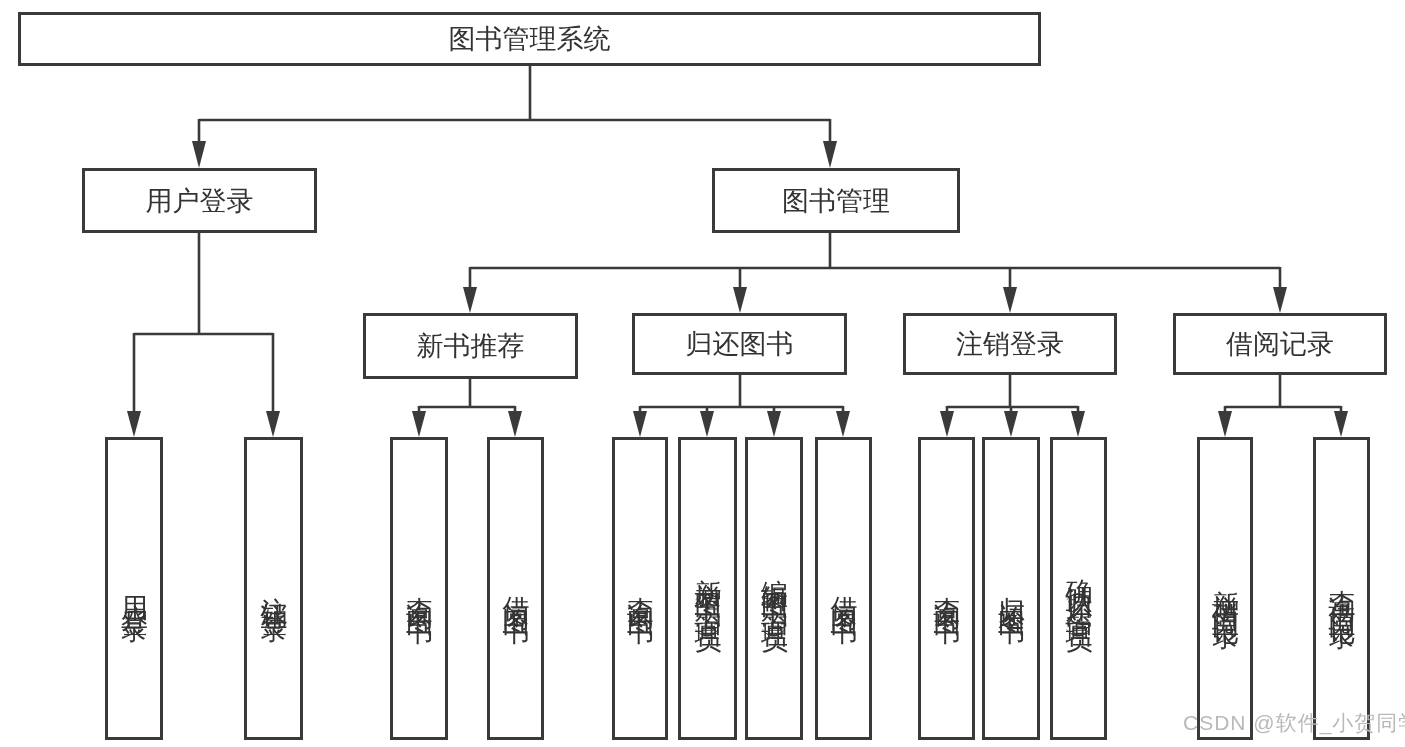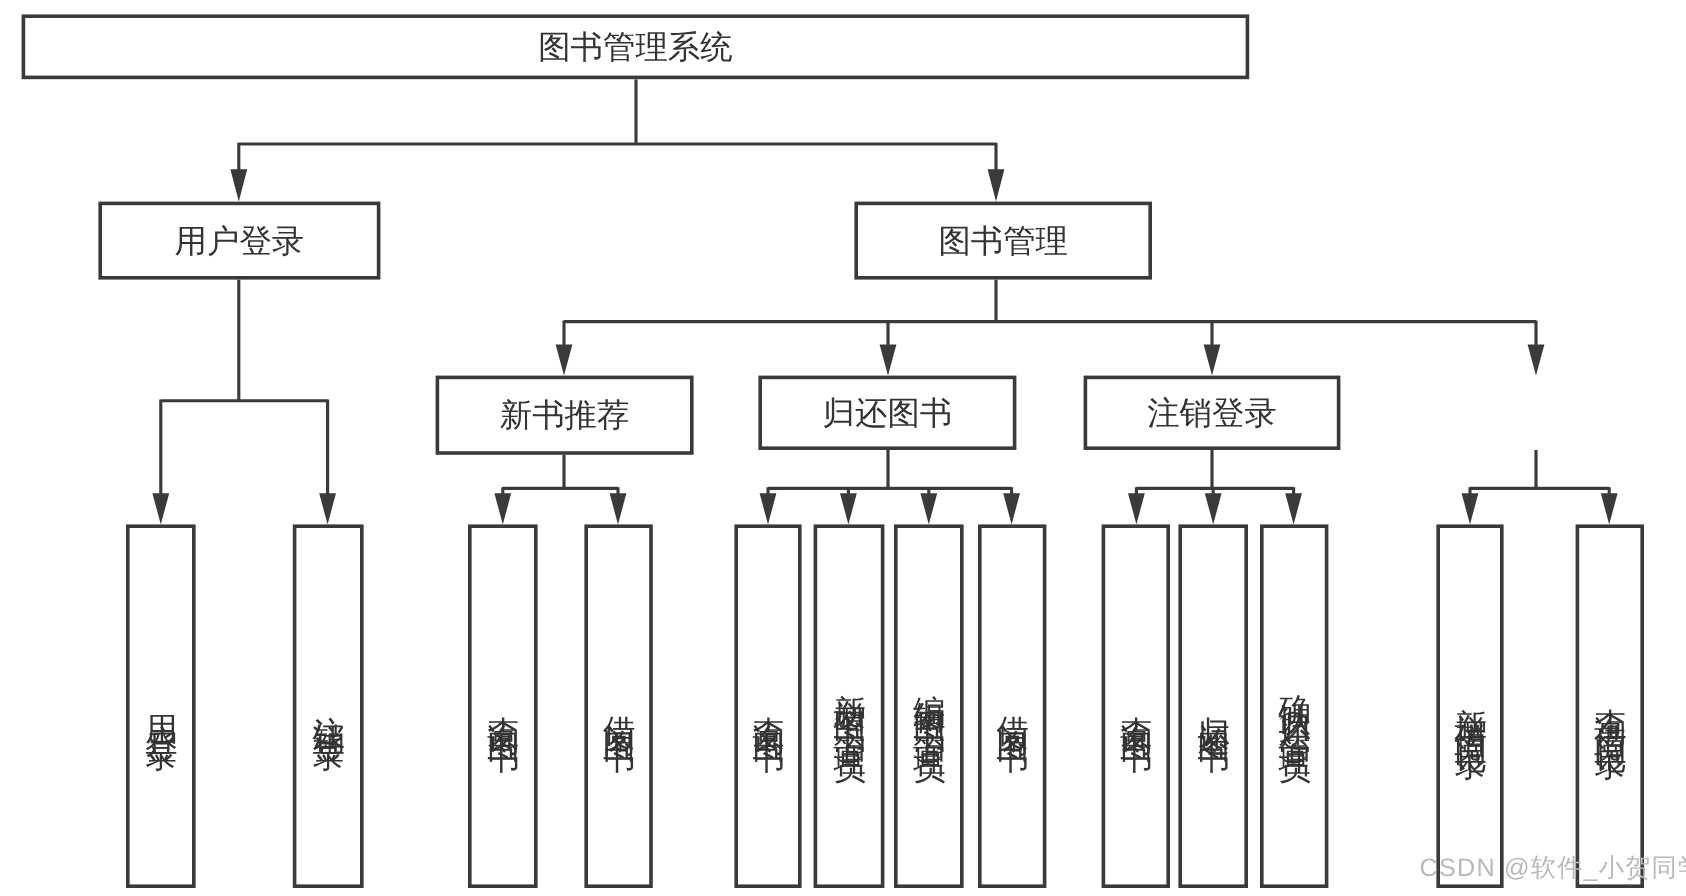--- a/index.html
+++ b/index.html
@@ -77,20 +77,23 @@
 
   <div class="node" style="left:363px;top:313px;width:215px;height:66px;">
     <span>新书推荐</span>
   </div>
   <div class="node" style="left:632px;top:313px;width:215px;height:62px;">
     <span>归还图书</span>
   </div>
   <div class="node" style="left:903px;top:313px;width:214px;height:62px;">
     <span>注销登录</span>
   </div>
+  <div class="node" style="left:1173px;top:313px;width:214px;height:62px;">
+    <span>借阅记录</span>
+  </div>
 
   <div class="node vnode" style="left:105px;top:437px;width:58px;height:303px;">
     <span>用户登录</span>
   </div>
   <div class="node vnode" style="left:244px;top:437px;width:59px;height:303px;">
     <span>注销登录</span>
   </div>
 
   <div class="node vnode" style="left:390px;top:437px;width:58px;height:303px;">
     <span>查询图书</span>

